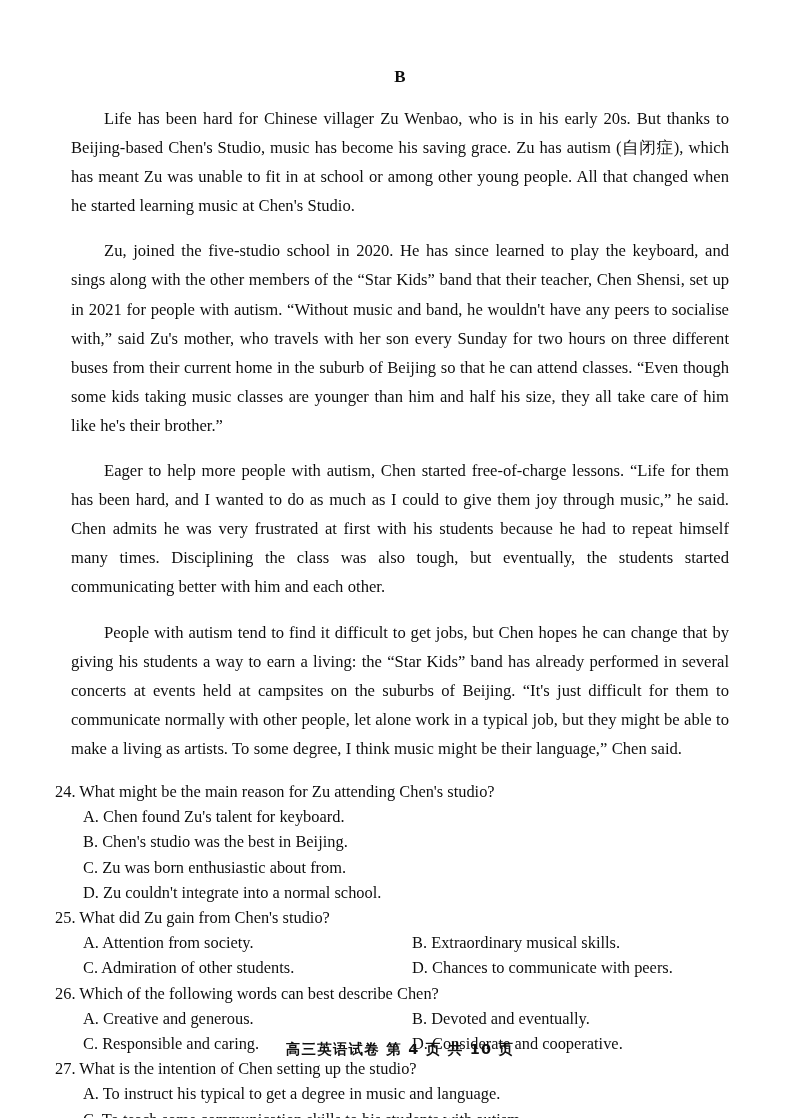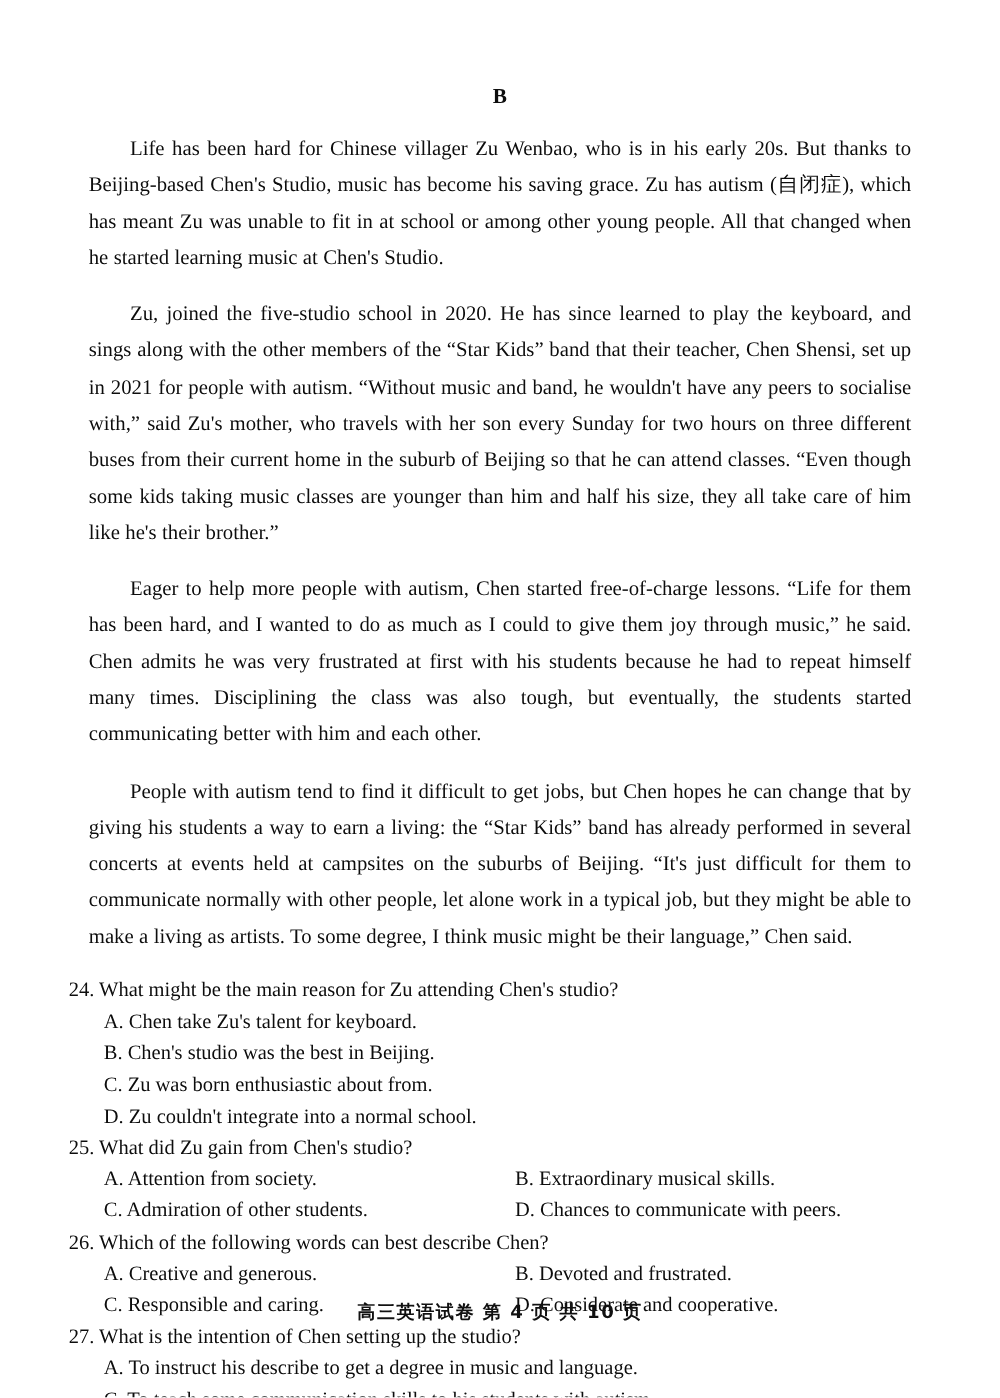--- a/index.html
+++ b/index.html
@@ -113,21 +113,21 @@
       <p class="para">Life has been hard for Chinese villager Zu Wenbao, who is in his early 20s. But thanks to Beijing-based Chen's Studio, music has become his saving grace. Zu has autism (自闭症), which has meant Zu was unable to fit in at school or among other young people. All that changed when he started learning music at Chen's Studio.</p>
       <p class="para">Zu, joined the five-studio school in 2020. He has since learned to play the keyboard, and sings along with the other members of the “Star Kids” band that their teacher, Chen Shensi, set up in 2021 for people with autism. “Without music and band, he wouldn't have any peers to socialise with,” said Zu's mother, who travels with her son every Sunday for two hours on three different buses from their current home in the suburb of Beijing so that he can attend classes. “Even though some kids taking music classes are younger than him and half his size, they all take care of him like he's their brother.”</p>
       <p class="para">Eager to help more people with autism, Chen started free-of-charge lessons. “Life for them has been hard, and I wanted to do as much as I could to give them joy through music,” he said. Chen admits he was very frustrated at first with his students because he had to repeat himself many times. Disciplining the class was also tough, but eventually, the students started communicating better with him and each other.</p>
       <p class="para">People with autism tend to find it difficult to get jobs, but Chen hopes he can change that by giving his students a way to earn a living: the “Star Kids” band has already performed in several concerts at events held at campsites on the suburbs of Beijing. “It's just difficult for them to communicate normally with other people, let alone work in a typical job, but they might be able to make a living as artists. To some degree, I think music might be their language,” Chen said.</p>
     </div>
 
     <div class="questions">
 
       <div class="q-block">
         <p class="q-stem">24. What might be the main reason for Zu attending Chen's studio?</p>
-        <p class="opt-single">A. Chen take Zu's talent for keyboard.</p>
+        <p class="opt-single">A. Chen found Zu's talent for keyboard.</p>
         <p class="opt-single">B. Chen's studio was the best in Beijing.</p>
         <p class="opt-single">C. Zu was born enthusiastic about from.</p>
         <p class="opt-single">D. Zu couldn't integrate into a normal school.</p>
       </div>
 
       <div class="q-block">
         <p class="q-stem">25. What did Zu gain from Chen's studio?</p>
         <div class="opt-row">
           <span class="opt-col-a">A. Attention from society.</span>
           <span class="opt-col-b">B. Extraordinary musical skills.</span>
@@ -135,31 +135,31 @@
         <div class="opt-row">
           <span class="opt-col-a">C. Admiration of other students.</span>
           <span class="opt-col-b">D. Chances to communicate with peers.</span>
         </div>
       </div>
 
       <div class="q-block">
         <p class="q-stem">26. Which of the following words can best describe Chen?</p>
         <div class="opt-row">
           <span class="opt-col-a">A. Creative and generous.</span>
-          <span class="opt-col-b">B. Devoted and frustrated.</span>
+          <span class="opt-col-b">B. Devoted and eventually.</span>
         </div>
         <div class="opt-row">
           <span class="opt-col-a">C. Responsible and caring.</span>
           <span class="opt-col-b">D. Considerate and cooperative.</span>
         </div>
       </div>
 
       <div class="q-block">
         <p class="q-stem">27. What is the intention of Chen setting up the studio?</p>
-        <p class="opt-single">A. To instruct his describe to get a degree in music and language.</p>
+        <p class="opt-single">A. To instruct his typical to get a degree in music and language.</p>
         <p class="opt-single">C. To teach some communication skills to his students with autism.</p>
         <p class="opt-single">D. To make money through performing concerts at the edge of Beijing.</p>
       </div>
 
     </div>
   </div>
 
   <div class="footer">
     <span class="footer-text">高三英语试卷  第 4 页 共 10 页</span>
   </div>

